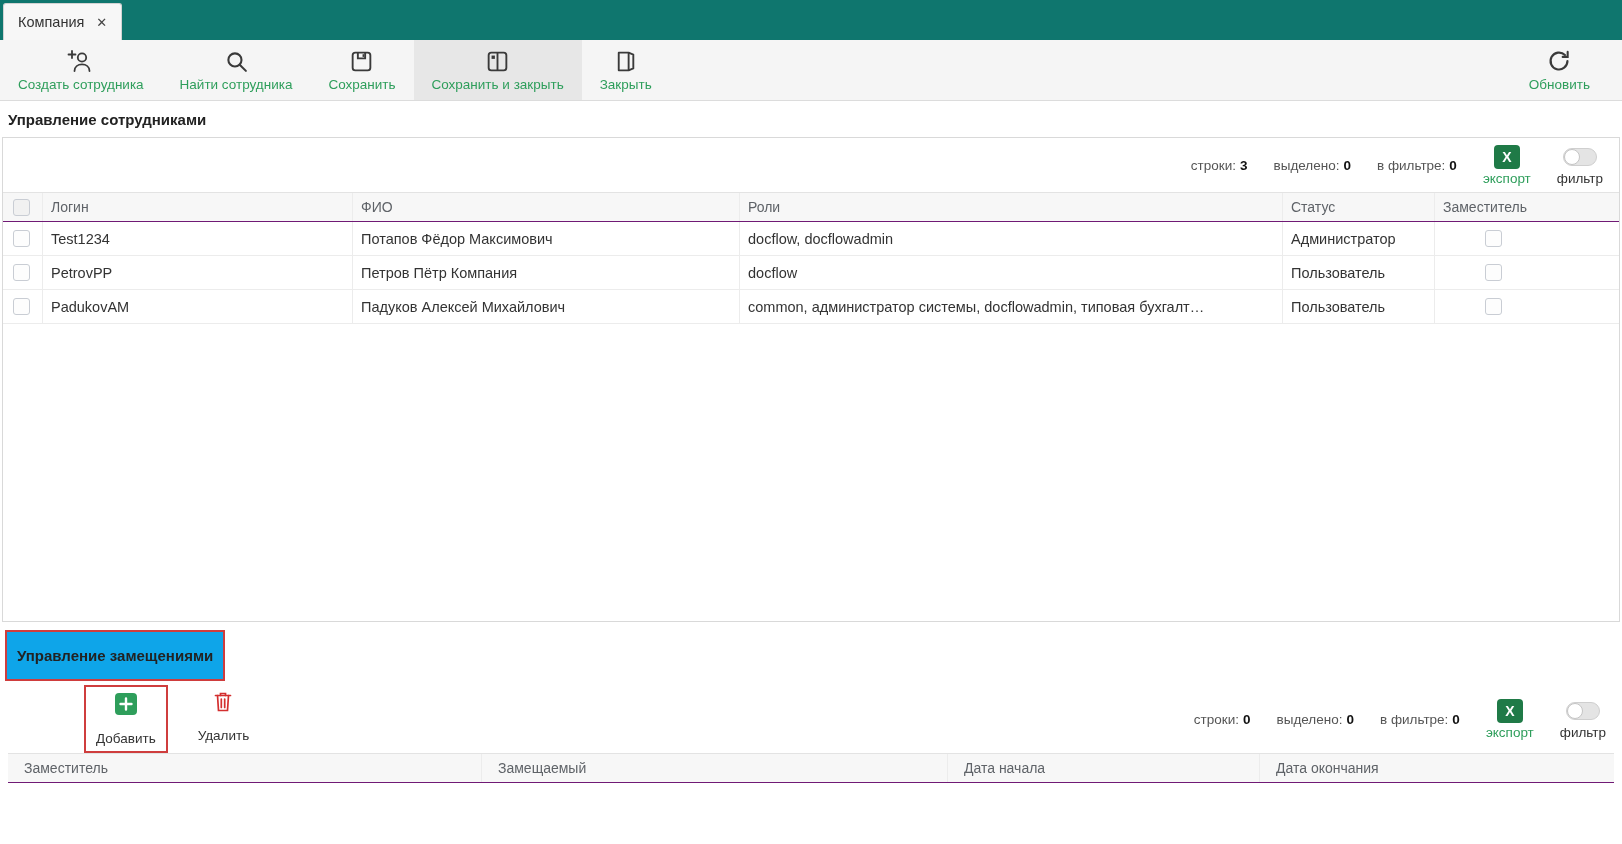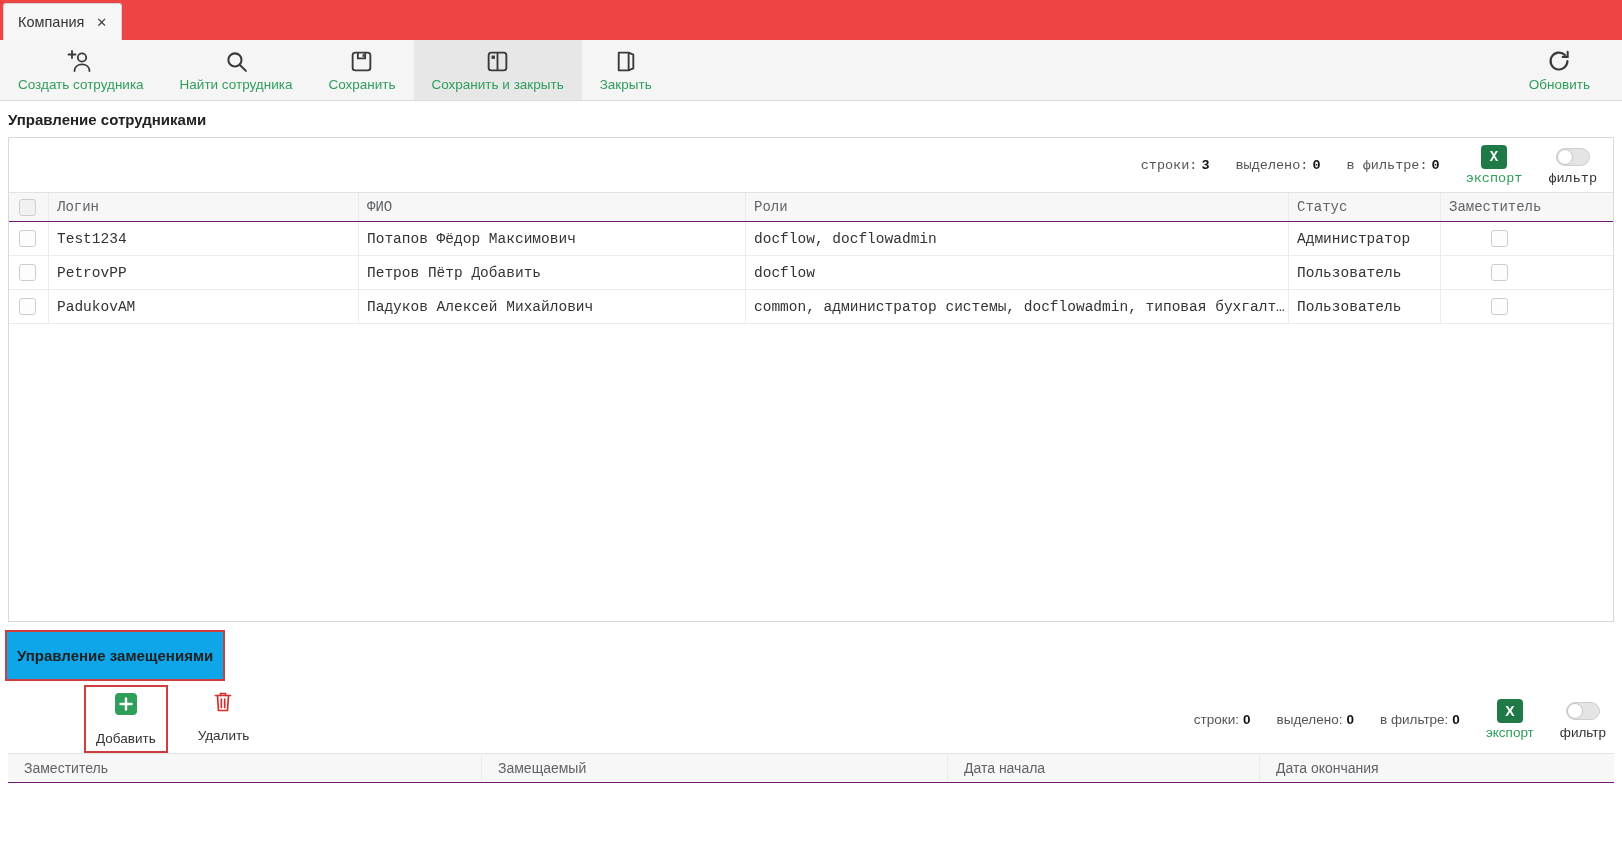--- a/index.html
+++ b/index.html
@@ -1,20 +1,20 @@
 <!DOCTYPE html>
 <html><head>
 <meta charset="utf-8">
 <style>
   * { margin: 0; padding: 0; box-sizing: border-box; }
   html, body { width: 1622px; height: 844px; overflow: hidden; background: #fff;
     font-family: "Liberation Sans", "DejaVu Sans", sans-serif; color: #333; }
 
   
-  .tabbar { height: 40px; background: #ef4444; display: flex; align-items: flex-end; }
+  .tabbar { height: 40px; background: #0f766e; display: flex; align-items: flex-end; }
   .tab { height: 37px; margin-left: 3px; padding: 0 14px; background: #f7f7f7;
     border: 1px solid #d3d3d3; border-bottom: none; border-radius: 3px 3px 0 0;
     display: flex; align-items: center; gap: 12px; font-size: 14.5px; color: #333; cursor: default; }
   .tab-close { font-size: 13px; color: #444; font-weight: bold; cursor: pointer; }
 
   
   .toolbar { height: 61px; background: #f5f5f5; border-bottom: 1px solid #dcdcdc;
     display: flex; align-items: stretch; justify-content: space-between; }
   .tb-group { display: flex; align-items: stretch; }
   .tb-item { display: flex; flex-direction: column; align-items: center; justify-content: center;
@@ -24,21 +24,21 @@
   .tb-item svg { display: block; }
   .tb-right { display: flex; align-items: stretch; padding-right: 14px; }
 
   
   .section-title { font-size: 15px; font-weight: bold; color: #222; padding: 10px 8px 9px 8px; }
   .section-title-2-wrap { padding: 8px 0 4px 5px; }
   .red-box-title { display: inline-block; font-size: 15px; font-weight: bold; color: #222;
     border: 2px solid #cf3d3d; padding: 15px 10px; background: #0ea5e9; }
 
   
-  .panel { margin: 0 8px; border: 1px solid #d9d9d9; height: 485px; background: #fff; overflow: hidden; font-family: Liberation Mono, monospace; }
+  .panel { margin: 0 2px; border: 1px solid #d9d9d9; height: 485px; background: #fff; overflow: hidden; }
   .stats-row { height: 54px; display: flex; align-items: center; justify-content: flex-end;
     gap: 26px; padding-right: 16px; }
   .stat { font-size: 13.5px; color: #555; }
   .stat b { color: #111; font-weight: bold; margin-left: 4px; }
   .mini-stack { display: flex; flex-direction: column; align-items: center; gap: 2px; cursor: pointer; }
   .mini-stack .mlbl { font-size: 13.5px; color: #333; }
   .mini-stack .mlbl.green { color: #2e9e5b; }
   .excel-icon { width: 26px; height: 24px; background: #1f7a47; border-radius: 4px; color: #fff;
     font-weight: bold; font-size: 14px; display: flex; align-items: center; justify-content: center; }
   .toggle { width: 34px; height: 18px; background: #e4e4e4; border: 1px solid #cfcfcf;
@@ -193,21 +193,21 @@
     <div class="cell cb">
       <span class="checkbox" style="margin-left:40px;"></span>
     </div>
   </div>
 
   <div class="grid-row emp-cols">
     <div class="cell cb">
       <span class="checkbox"></span>
     </div>
     <div class="cell">PetrovPP</div>
-    <div class="cell">Петров Пётр Добавить</div>
+    <div class="cell">Петров Пётр Компания</div>
     <div class="cell">docflow</div>
     <div class="cell">Пользователь</div>
     <div class="cell cb">
       <span class="checkbox" style="margin-left:40px;"></span>
     </div>
   </div>
 
   <div class="grid-row emp-cols">
     <div class="cell cb">
       <span class="checkbox"></span>

